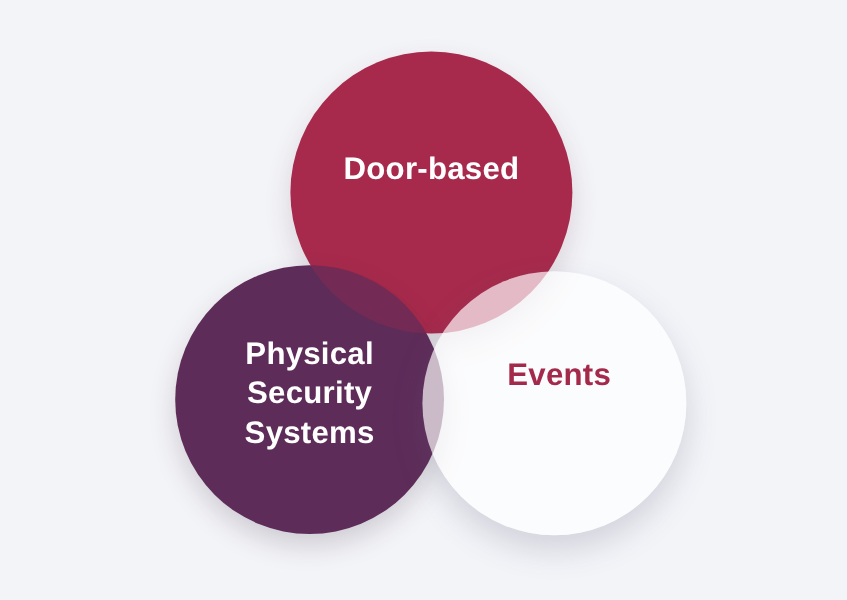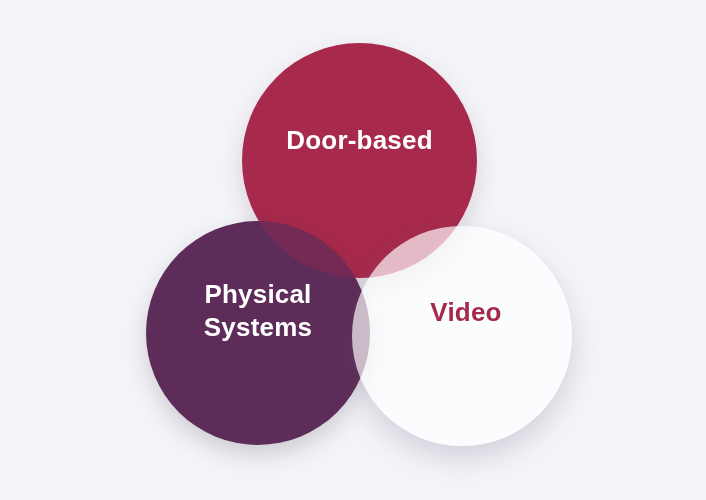--- a/index.html
+++ b/index.html
@@ -102,20 +102,21 @@
   </div>
 
   <div class="circle circle-right"></div>
 
   <div class="label label-top">
     <div>Door-based</div>
   </div>
 
   <div class="label label-left">
     <div>Physical</div>
+    <div>Security</div>
     <div>Systems</div>
   </div>
 
   <div class="label label-right">
-    <div>Video</div>
+    <div>Events</div>
   </div>
 
 </div>
 
 </body></html>

